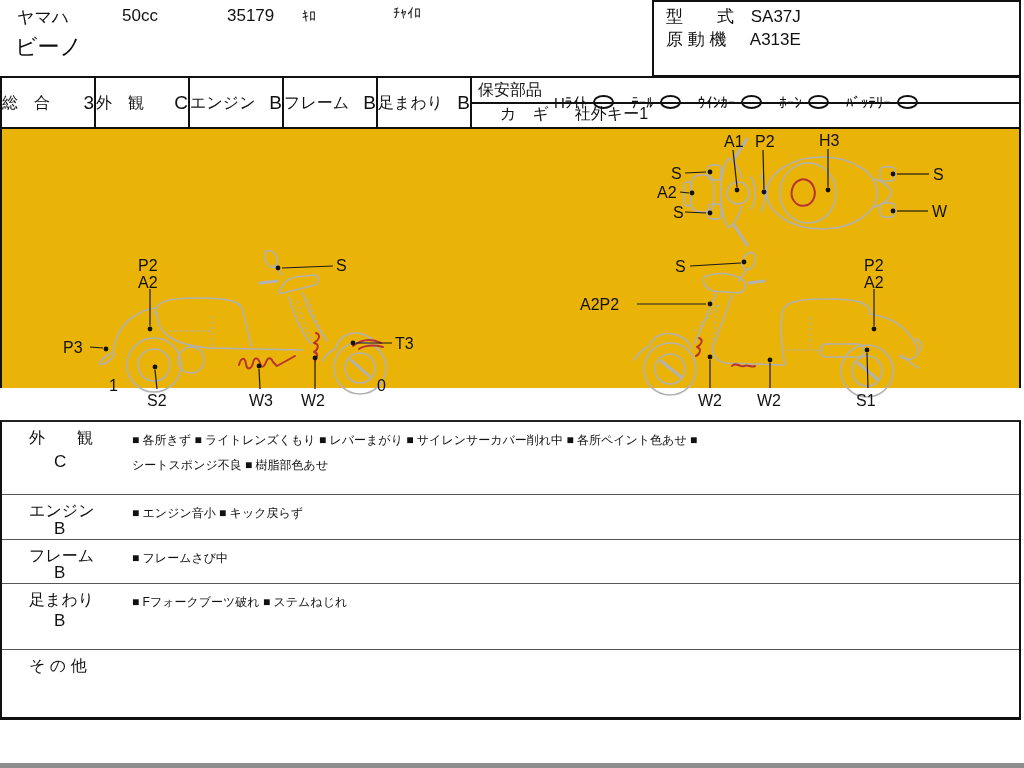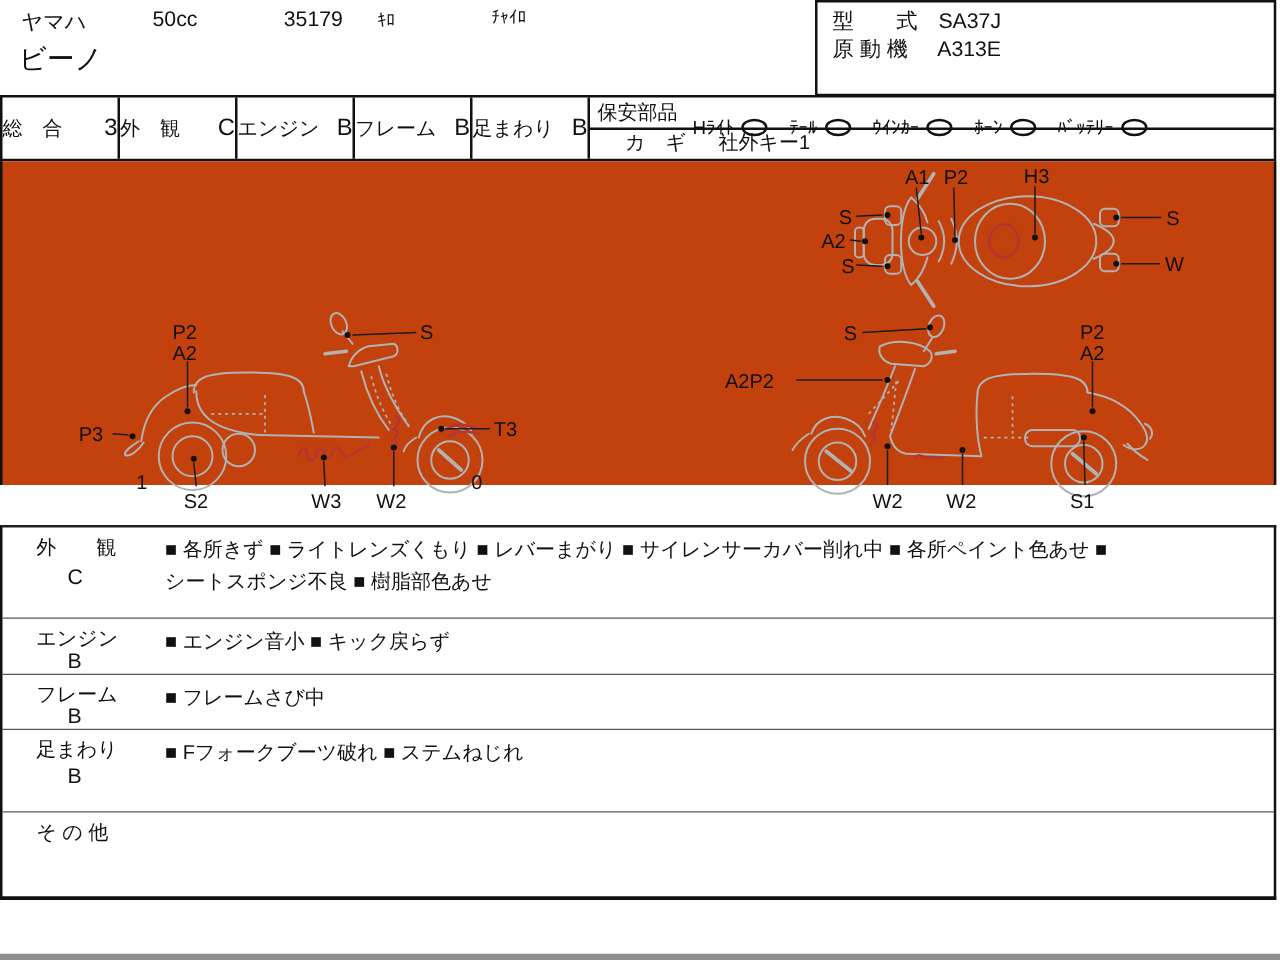--- a/index.html
+++ b/index.html
@@ -45,40 +45,40 @@
     border-radius:50%; margin-left:6px;
   }
   .safety-key {
     height:23px; display:flex; align-items:flex-start; padding-left:28px;
     font-size:16px; white-space:nowrap;
   }
   .key-label { margin-right:26px; }
   
   .diagram-area {
     position:absolute; left:0; top:129px; width:1021px; height:259px;
-    border-left:2px solid #111; border-right:2px solid #111; background:#c2410c;
+    border-left:2px solid #111; border-right:2px solid #111; background:#eab308;
   }
   svg text { font-family:"Liberation Sans","DejaVu Sans",sans-serif; font-size:16px; fill:#111; }
   .gl { fill:none; stroke:#b2b2b2; stroke-width:1.6; stroke-linecap:round; stroke-linejoin:round; }
   .gl-thick { fill:none; stroke:#b2b2b2; stroke-width:3; stroke-linecap:round; }
   .gl-dot { fill:none; stroke:#b2b2b2; stroke-width:1.4; stroke-dasharray:2.5,3; }
   .ptr { fill:none; stroke:#1a1a1a; stroke-width:1.2; }
   .dot { fill:#111; }
   .red { fill:none; stroke:#b63431; stroke-width:2; stroke-linecap:round; stroke-linejoin:round; }
   
   .sections {
     position:absolute; left:0; top:420px; width:1021px; height:300px;
     border-left:2px solid #111; border-right:2px solid #111;
     border-top:2px solid #222; border-bottom:3px solid #111; background:#fff;
   }
   .sec-row { position:relative; border-top:1px solid #555; }
   .sec-row:first-child { border-top:none; }
   .sec-label { position:absolute; left:27px; top:6px; font-size:16px; white-space:pre; }
   .sec-grade { position:absolute; left:52px; top:30px; font-size:17px; }
-  .sec-notes { position:absolute; left:130px; top:6px; width:880px; font-size:16px; line-height:25px; }
+  .sec-notes { position:absolute; left:130px; top:6px; width:880px; font-size:12px; line-height:25px; }
   .bottom-bar { position:absolute; left:0; bottom:0; width:1024px; height:5px; background:#8f8f8f; }
 </style>
 </head>
 <body>
 
 <div class="sheet">
 
   <div class="abs hdr-text" style="left:17px;top:6px">ヤマハ</div>
   <div class="abs hdr-text" style="left:122px;top:6px">50cc</div>
   <div class="abs hdr-text" style="left:227px;top:6px">

